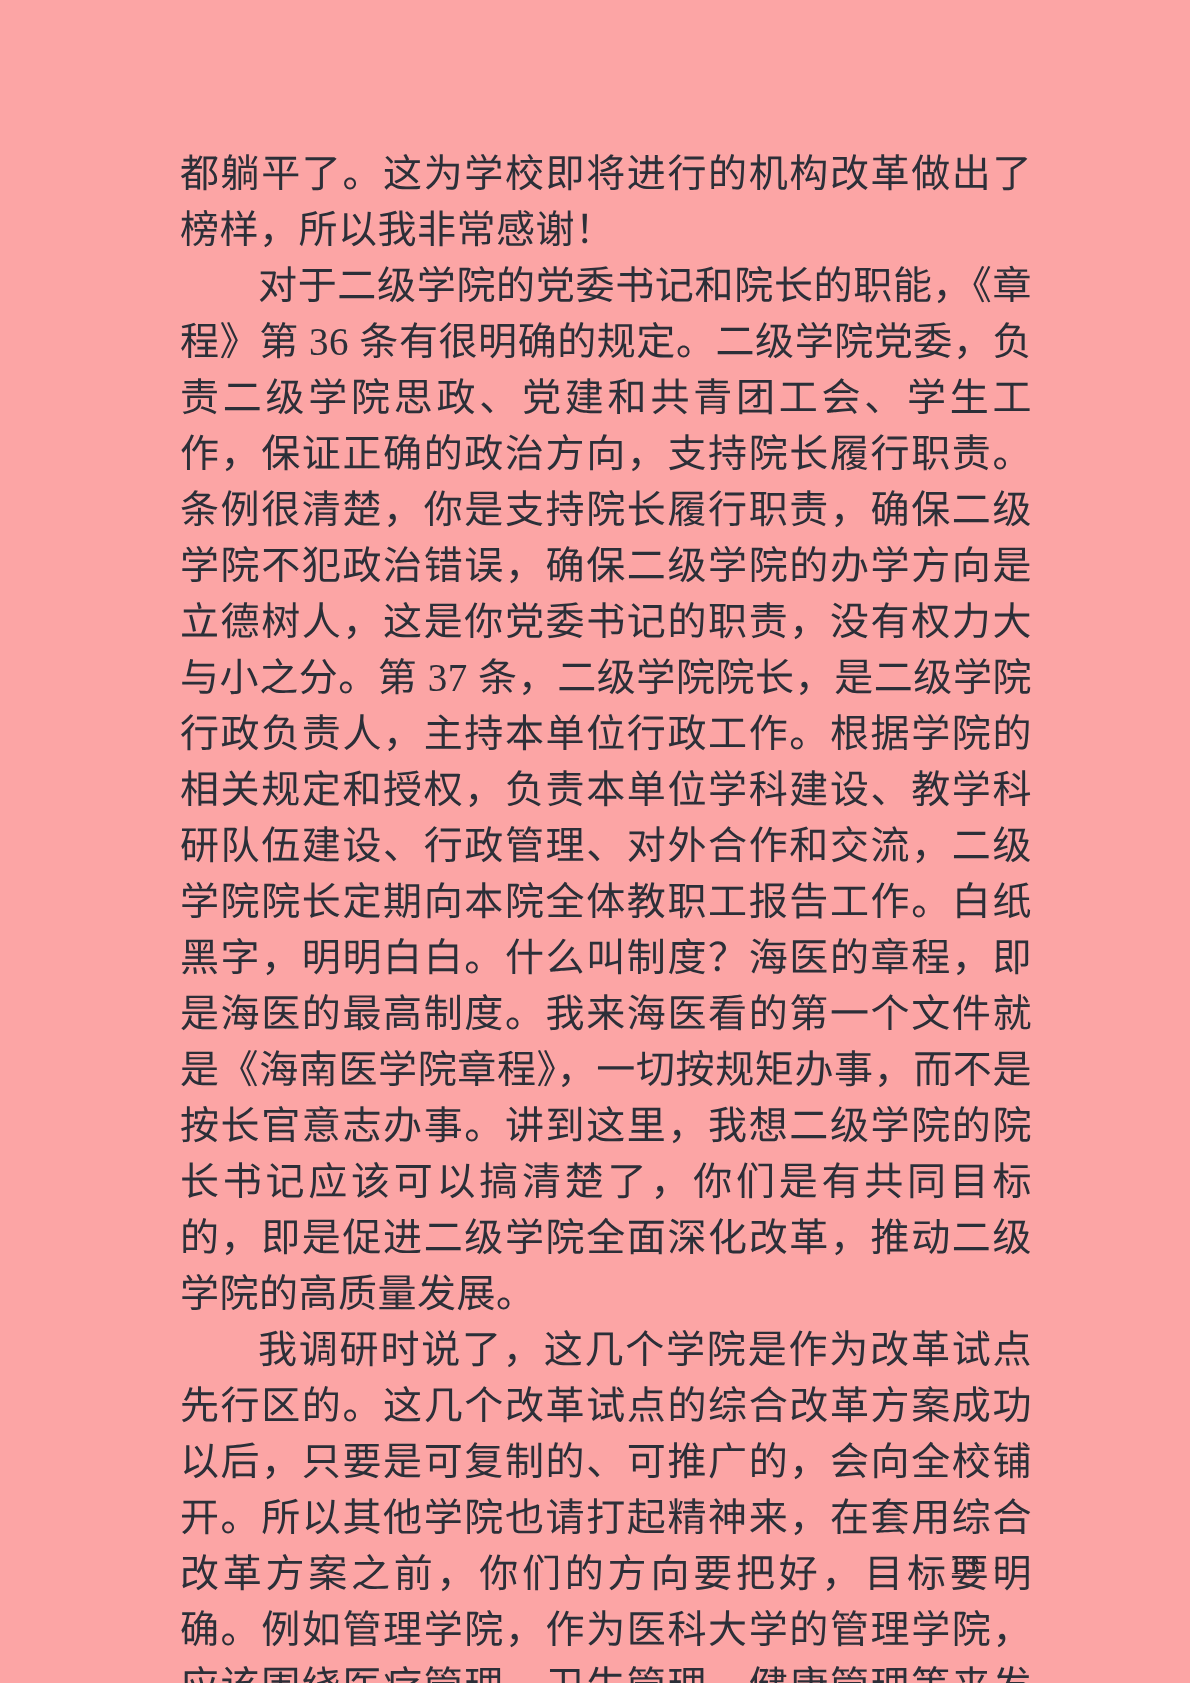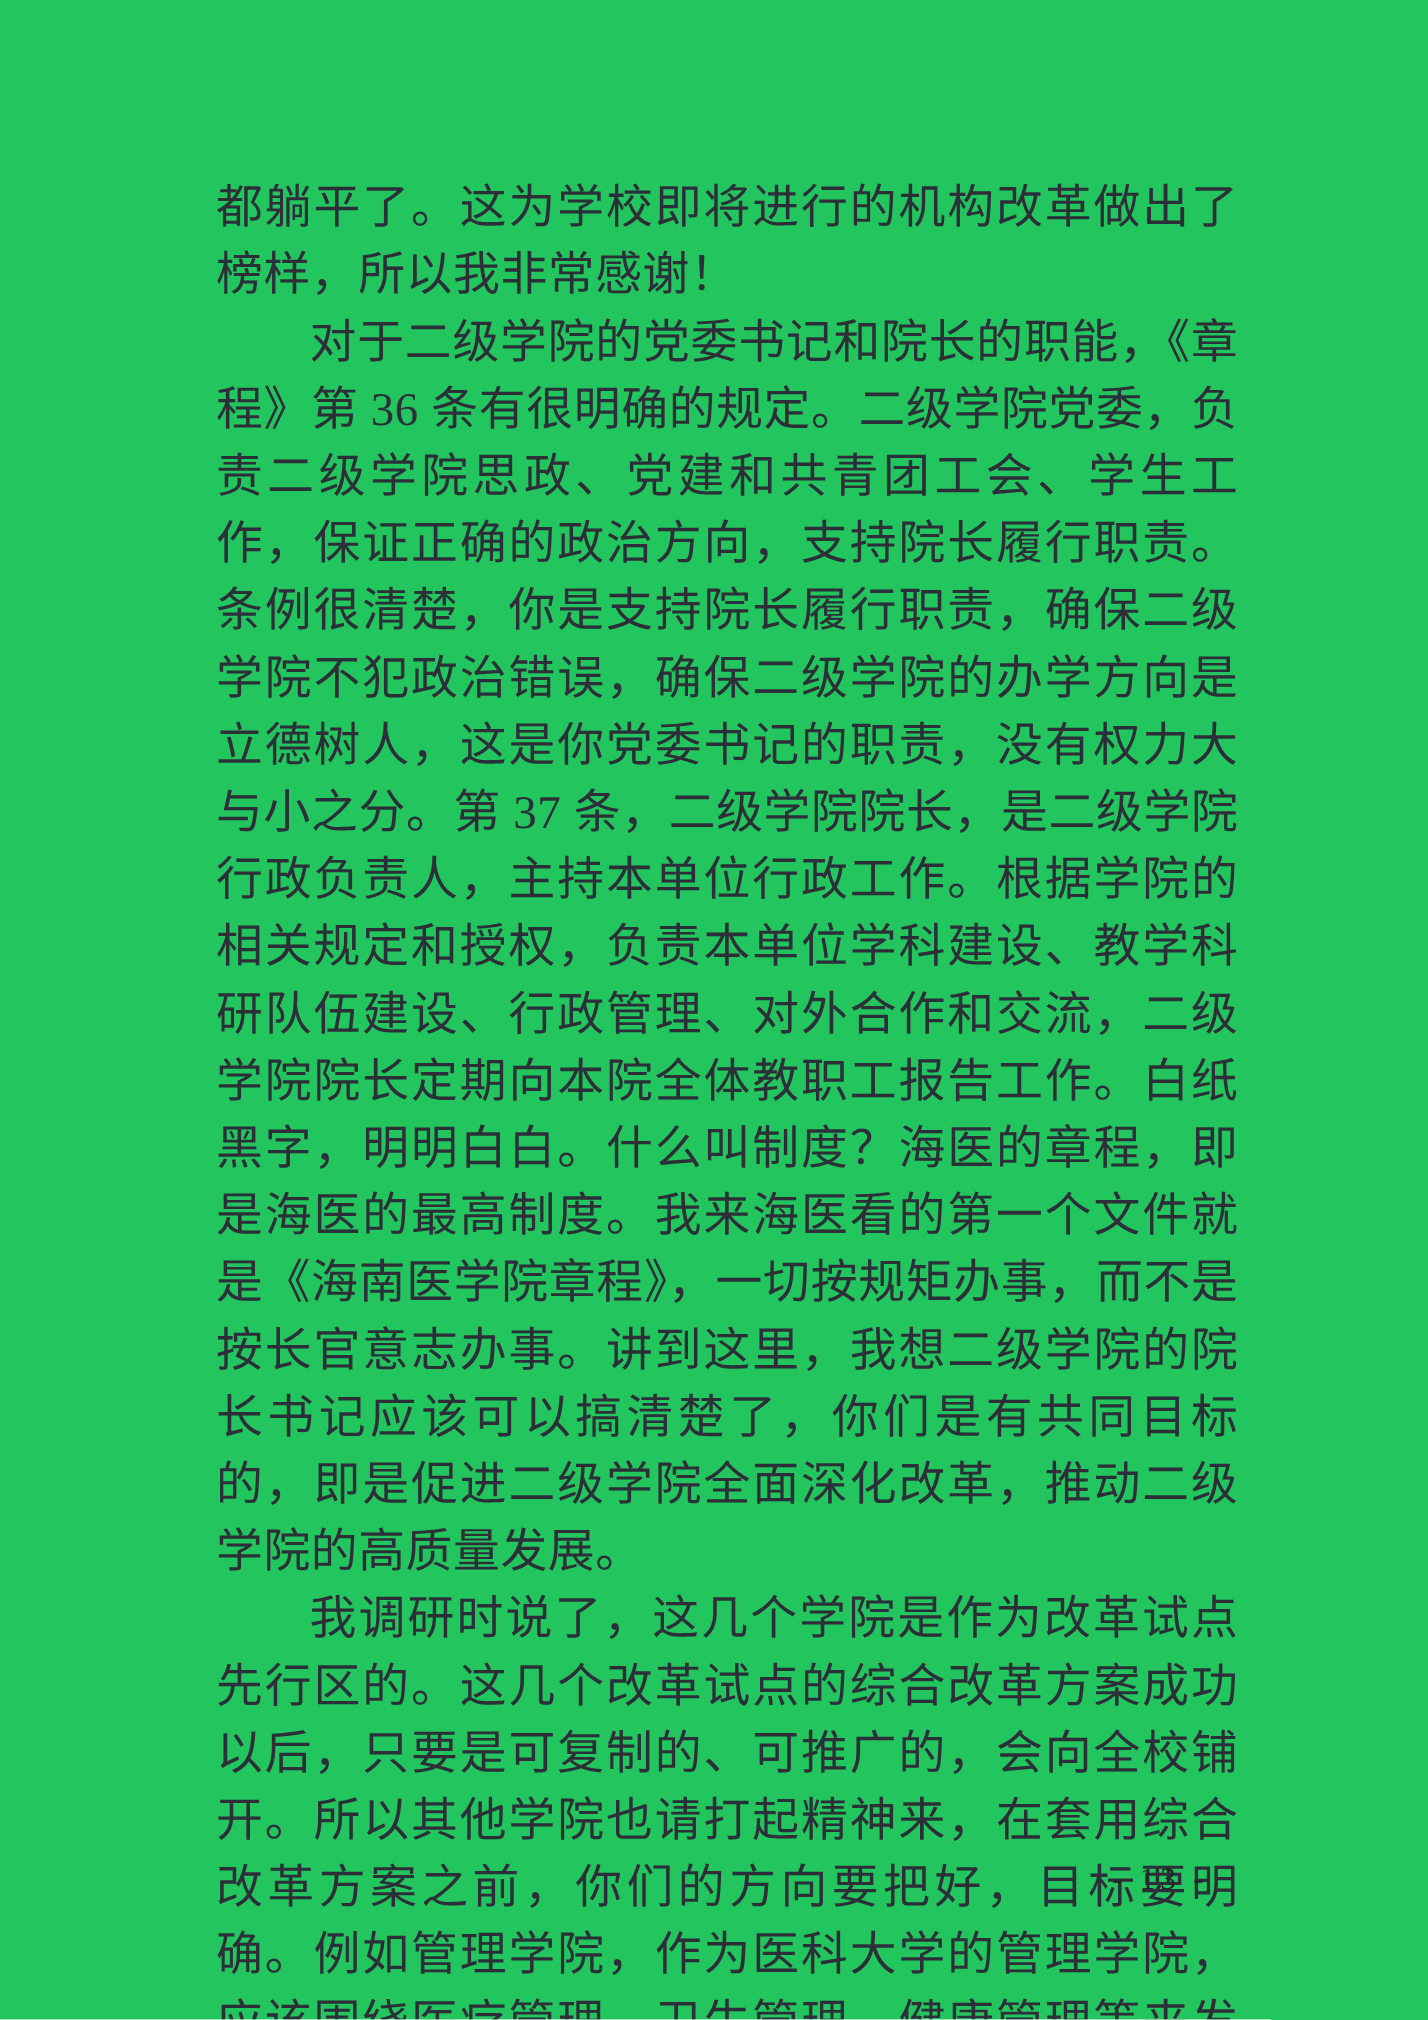--- a/index.html
+++ b/index.html
@@ -4,21 +4,21 @@
 <style>
   html, body {
     margin: 0;
     padding: 0;
     background: #ffffff;
   }
   .page {
     position: relative;
     width: 1190px;
     height: 1683px;
-    background: #22c55e;
+    background: #fca5a5;
     overflow: hidden;
     font-family: "Liberation Serif", "DejaVu Serif", serif;
     color: #2c2f38;
   }
   .content {
     position: absolute;
     left: 180px;
     top: 146px;
     width: 852px;
   }

